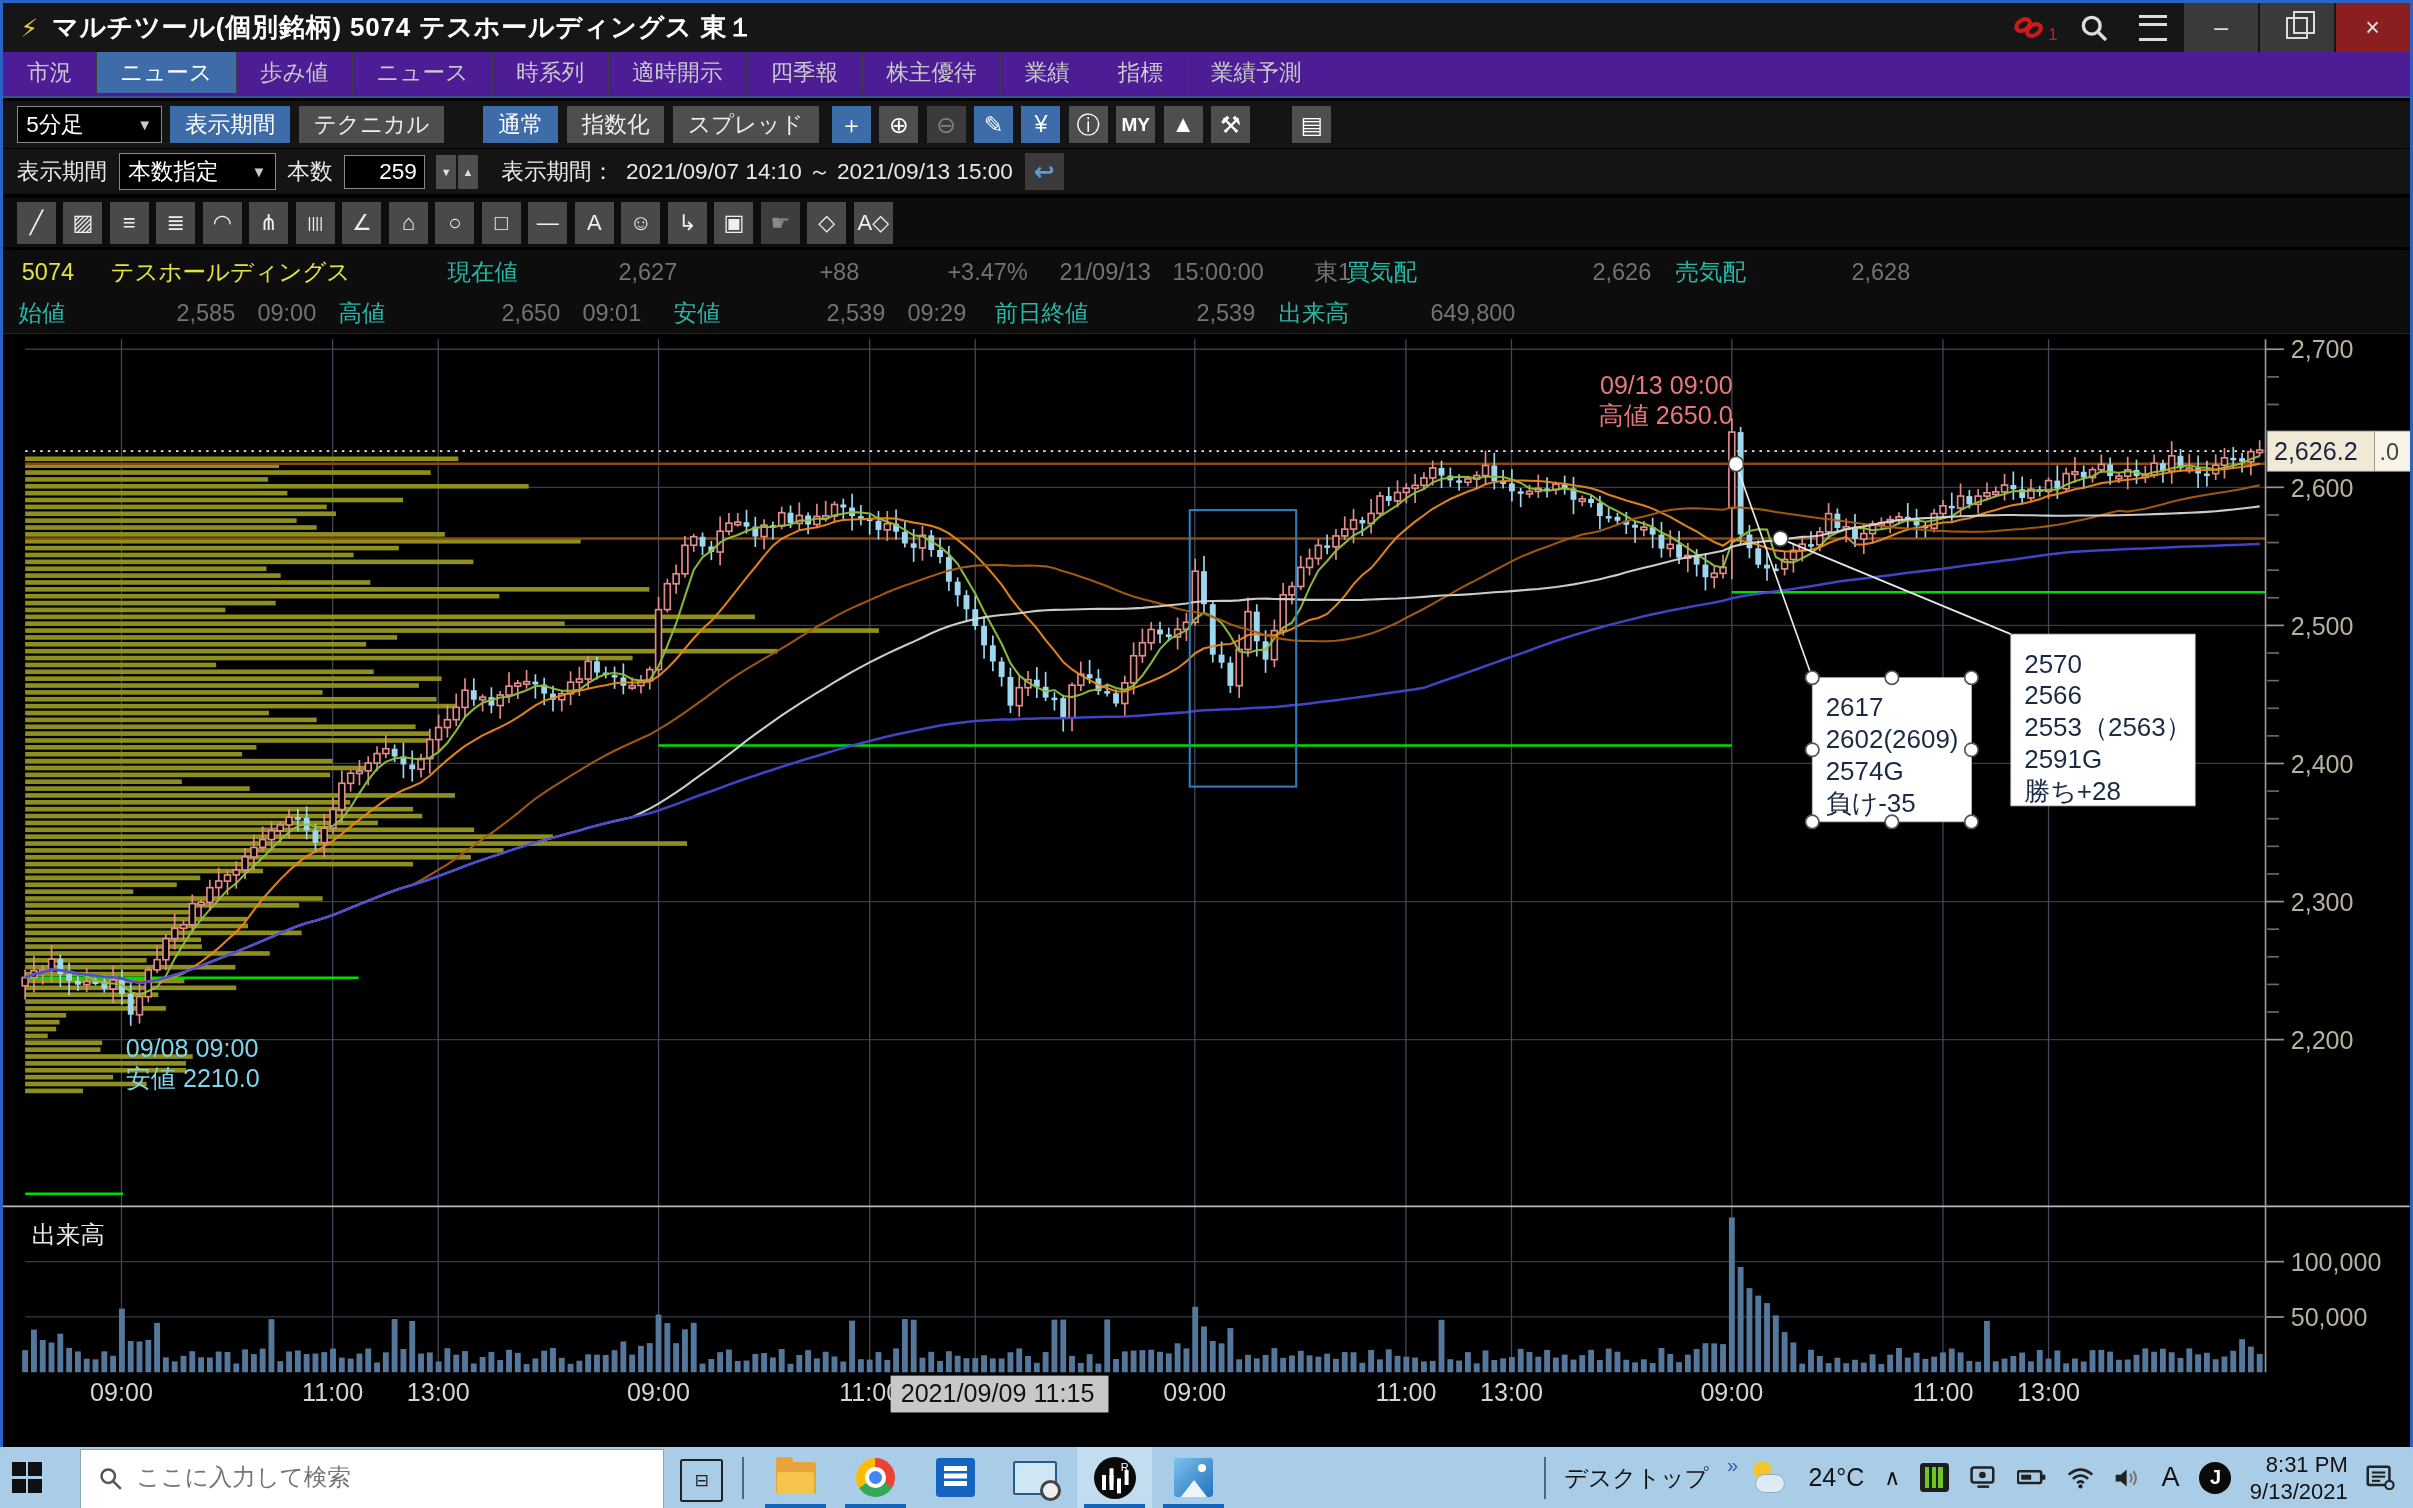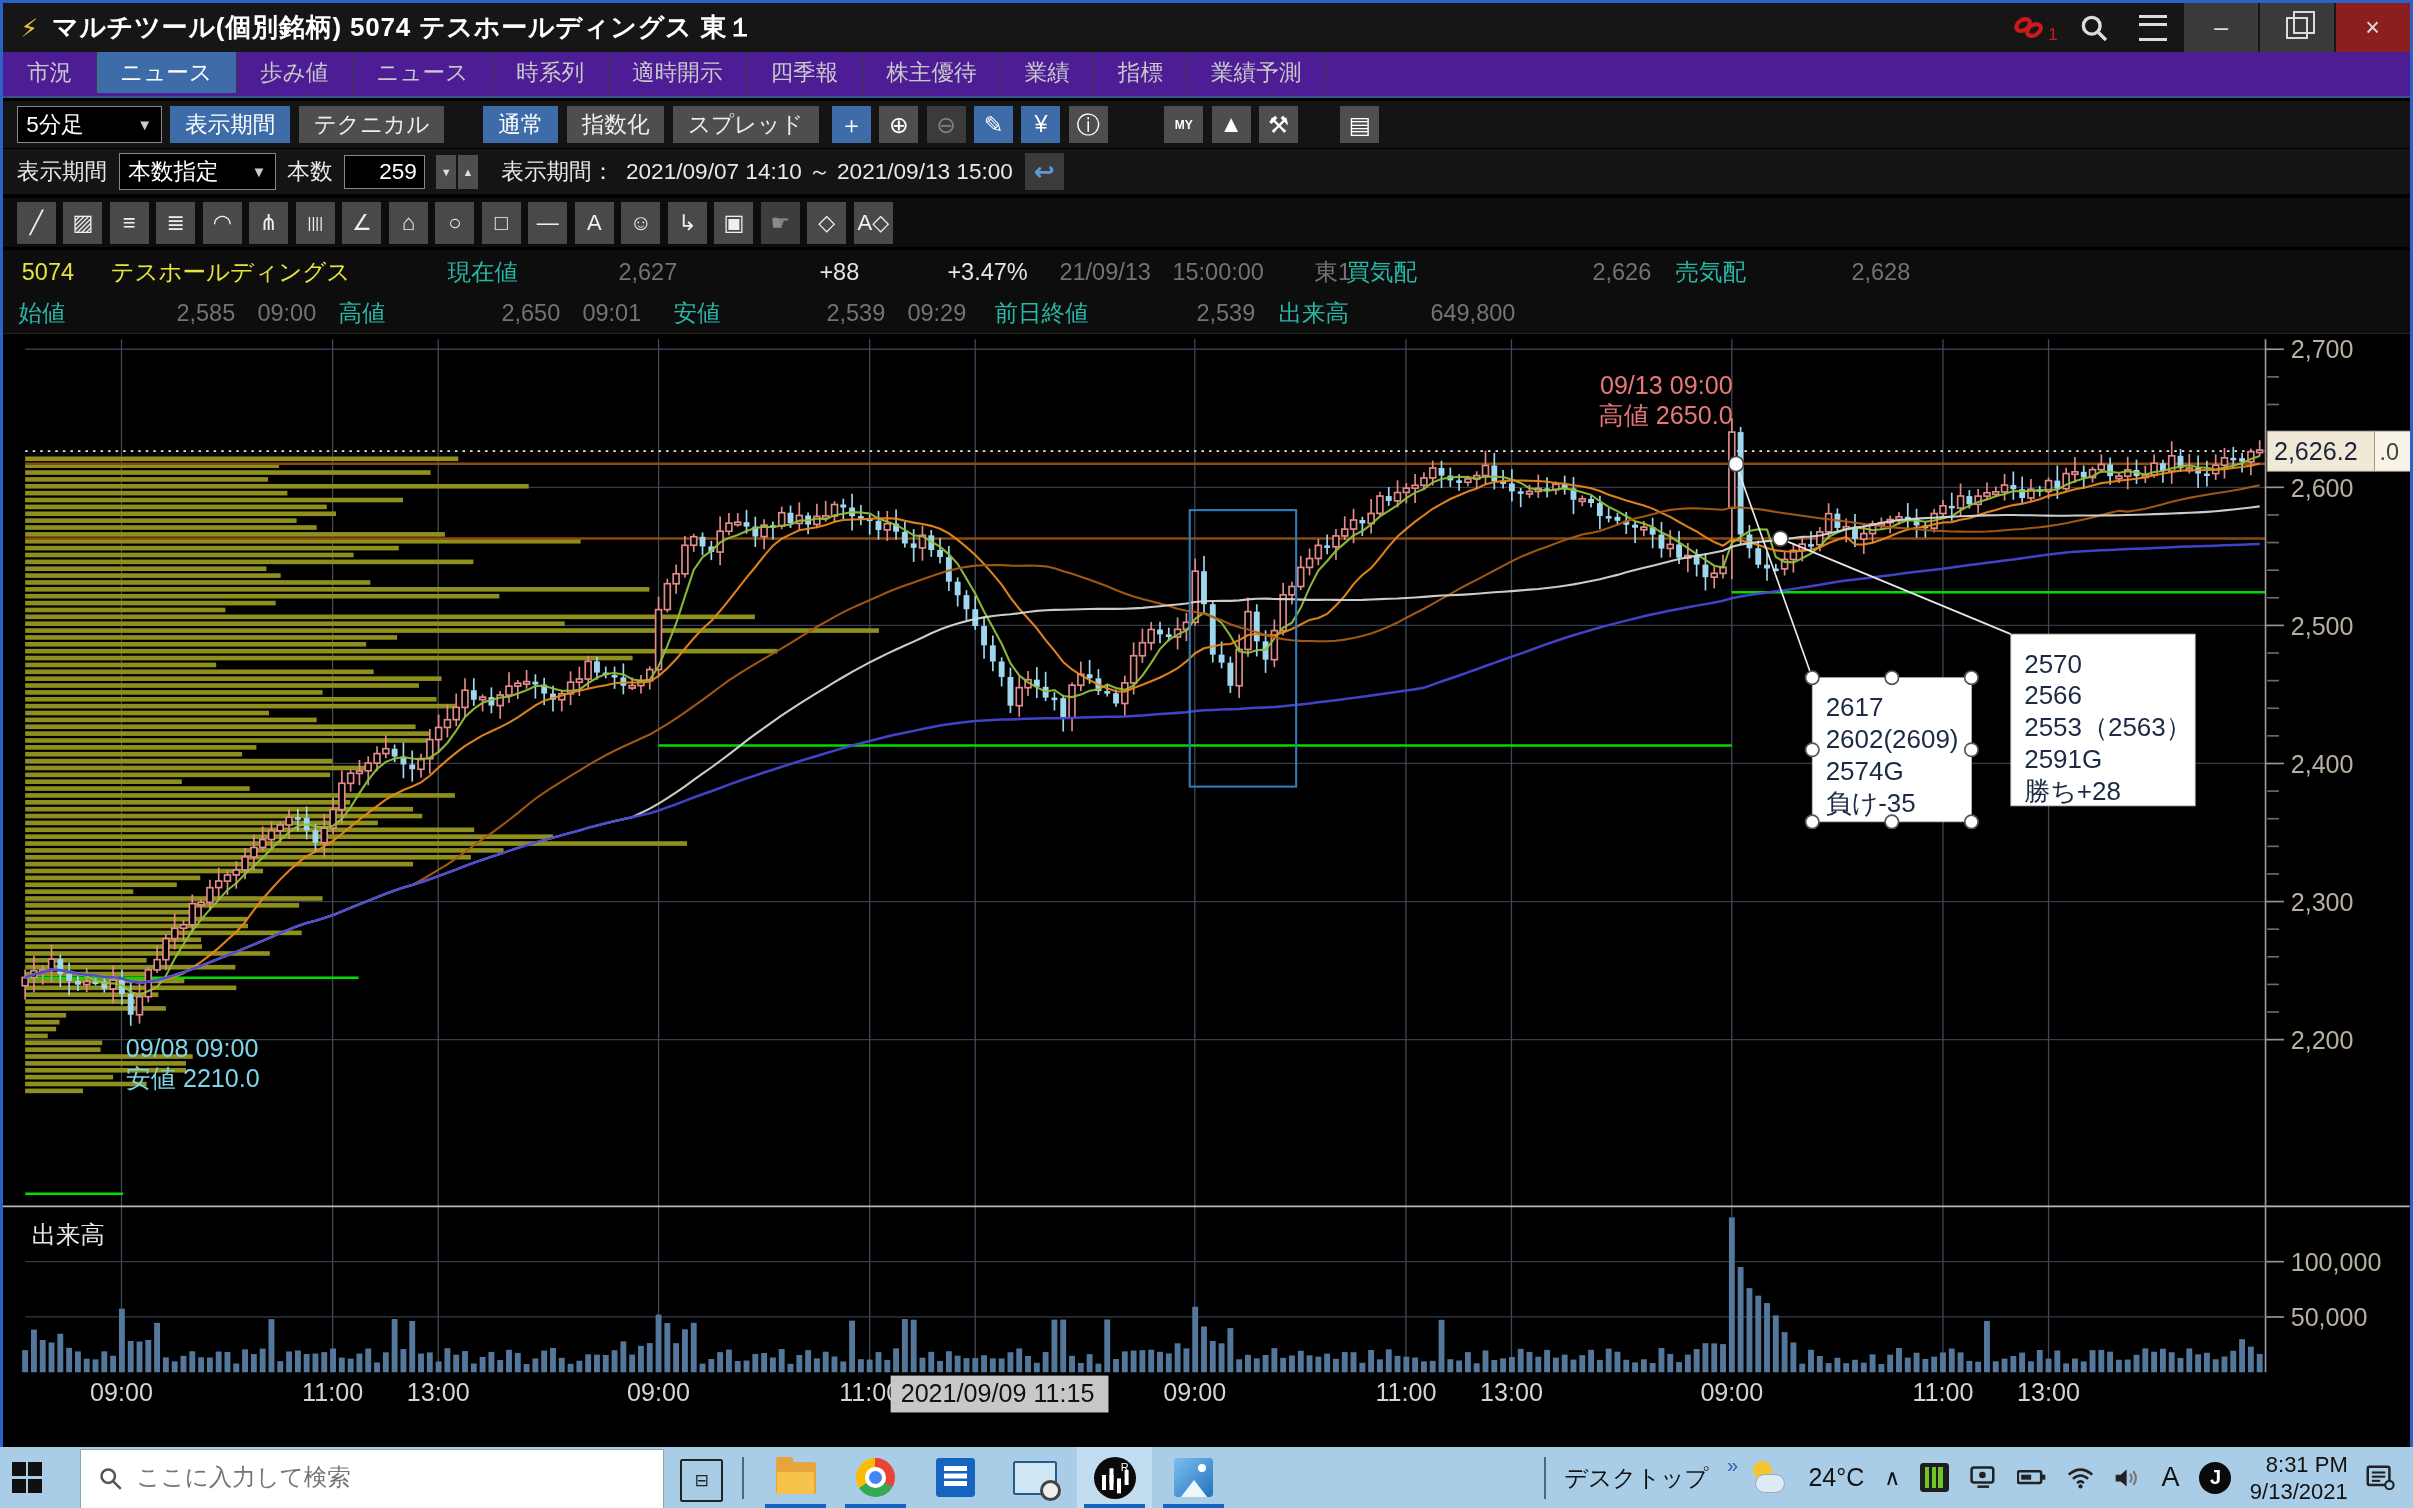--- a/index.html
+++ b/index.html
@@ -36,39 +36,39 @@
             display:flex;align-items:center;gap:11.7px;color:#e8e8e8;font-size:22.6px;}
   .sel{background:#000;border:0.8px solid #888;color:#fff;font-size:22.6px;height:35px;
        display:flex;align-items:center;padding:0 8.4px;justify-content:space-between;}
   .sel .car{color:#ccc;font-size:15px;margin-left:11.7px;}
   .btn{background:#4e4e4e;color:#eee;font-size:22.6px;height:37px;line-height:37px;padding:0 15px;cursor:pointer;}
   .btn.blue{background:#3d6ca8;color:#fff;}
   .ibtn{width:39px;height:37px;background:#4e4e4e;color:#fff;font-size:23.5px;display:flex;
         align-items:center;justify-content:center;cursor:pointer;}
   .ibtn.blue{background:#3d6ca8;}
   .ibtn.dim{background:#3b3b3b;color:#808080;}
-  .ibtn.tiny{font-size:12px;font-weight:bold;letter-spacing:0;margin-left:48px;}
+  .ibtn.tiny{font-size:19px;font-weight:bold;letter-spacing:0;}
   #num-input{background:#000;border:0.8px solid #888;color:#fff;width:65px;height:32px;
              font-size:22.6px;text-align:right;padding:0 6.7px;font-family:inherit;}
   .spin{width:20px;height:34px;background:#4e4e4e;color:#ddd;font-size:11px;display:flex;
         align-items:center;justify-content:center;cursor:pointer;}
   #reload-btn{width:39px;height:37px;background:#3b3b3b;color:#5d9bd5;font-size:25px;
               display:flex;align-items:center;justify-content:center;font-weight:bold;cursor:pointer;}
   
   #drawbar{position:absolute;top:198px;left:3.4px;right:3.4px;height:49px;background:#0d0d0d;
            display:flex;align-items:center;gap:7.5px;padding-left:13.4px;}
   .dbtn{width:39px;height:42px;background:#494949;color:#efefef;font-size:22px;display:flex;
         align-items:center;justify-content:center;cursor:pointer;}
   .dbtn.dim{color:#8a8a8a;background:#3d3d3d;}
   
   #info1,#info2{position:absolute;left:3.4px;right:3.4px;background:#0d0d0d;}
   #info1{top:250px;height:44px;}
   #info2{top:293px;height:40px;border-bottom:0.8px solid #222;}
   .q{position:absolute;top:50%;transform:translateY(-50%);font-size:23.5px;white-space:nowrap;}
-  .q.yellow{color:#e6e33c;} .q.teal{color:#28b8a8;} .q.red{color:#e5e5e5;} .q.white{color:#737373;}
+  .q.yellow{color:#e6e33c;} .q.teal{color:#28b8a8;} .q.red{color:#737373;} .q.white{color:#737373;}
   
   #chart{position:absolute;top:335px;left:0;width:2413px;height:1173px;background:#000;}
   text.ax{font-family:"Liberation Sans","DejaVu Sans",sans-serif;font-size:30px;fill:#b8b0a0;}
   text.xl{font-family:"Liberation Sans","DejaVu Sans",sans-serif;font-size:30px;fill:#d4d4d4;}
   text.ann{font-family:"Liberation Sans","DejaVu Sans",sans-serif;font-size:30px;}
   text.box{font-family:"Liberation Sans","DejaVu Sans",sans-serif;font-size:31px;fill:#1b2a45;}
   
   #taskbar{position:absolute;left:0;bottom:0;width:2413px;height:61px;background:#a9cde6;z-index:60;
            display:flex;align-items:center;font-size:23.5px;color:#111;}
   #start-btn{width:54px;height:61px;display:flex;align-items:center;justify-content:center;}

